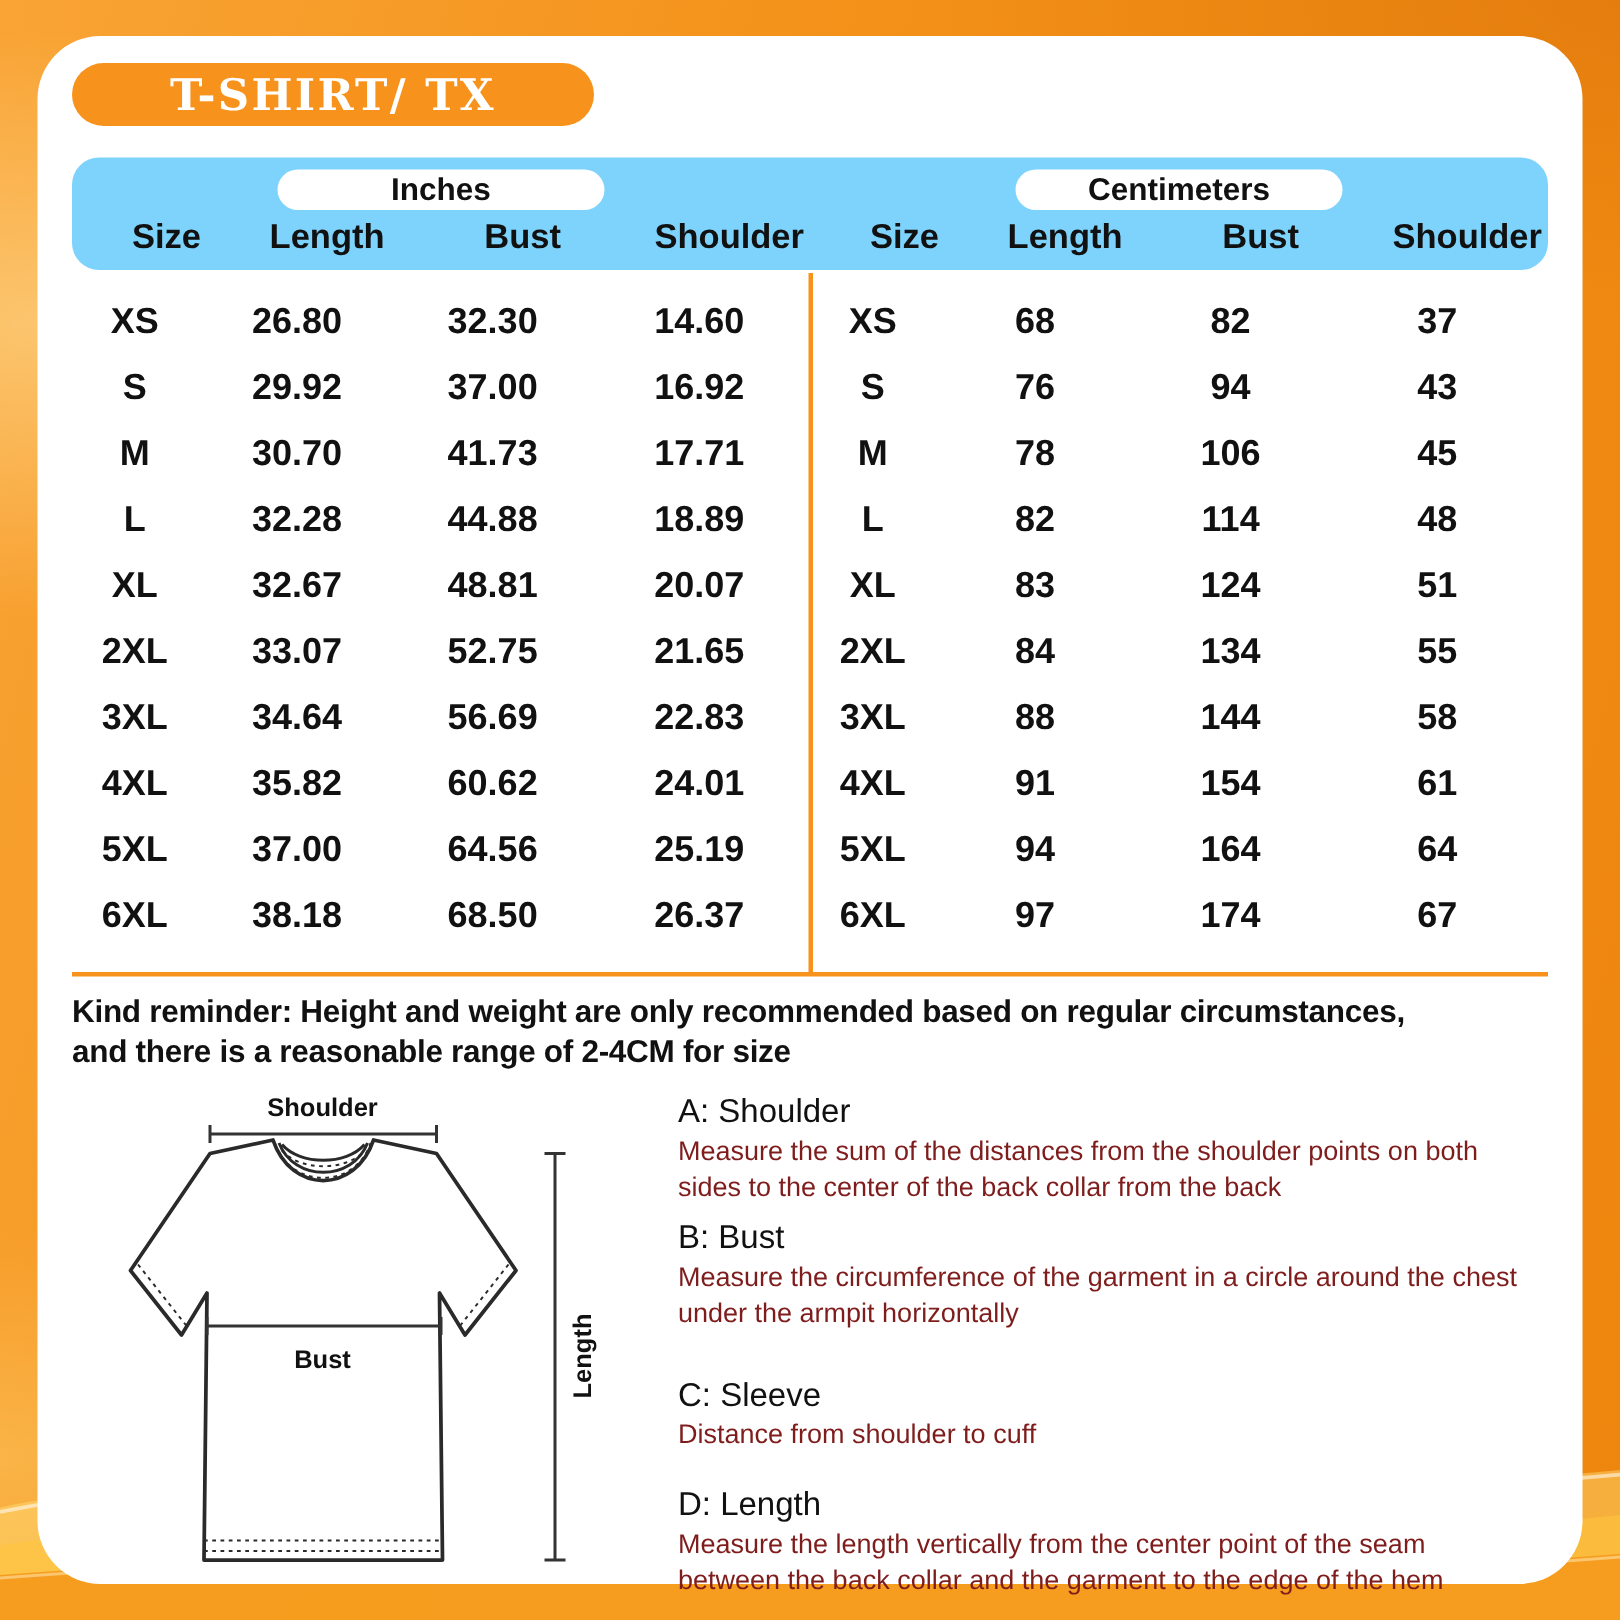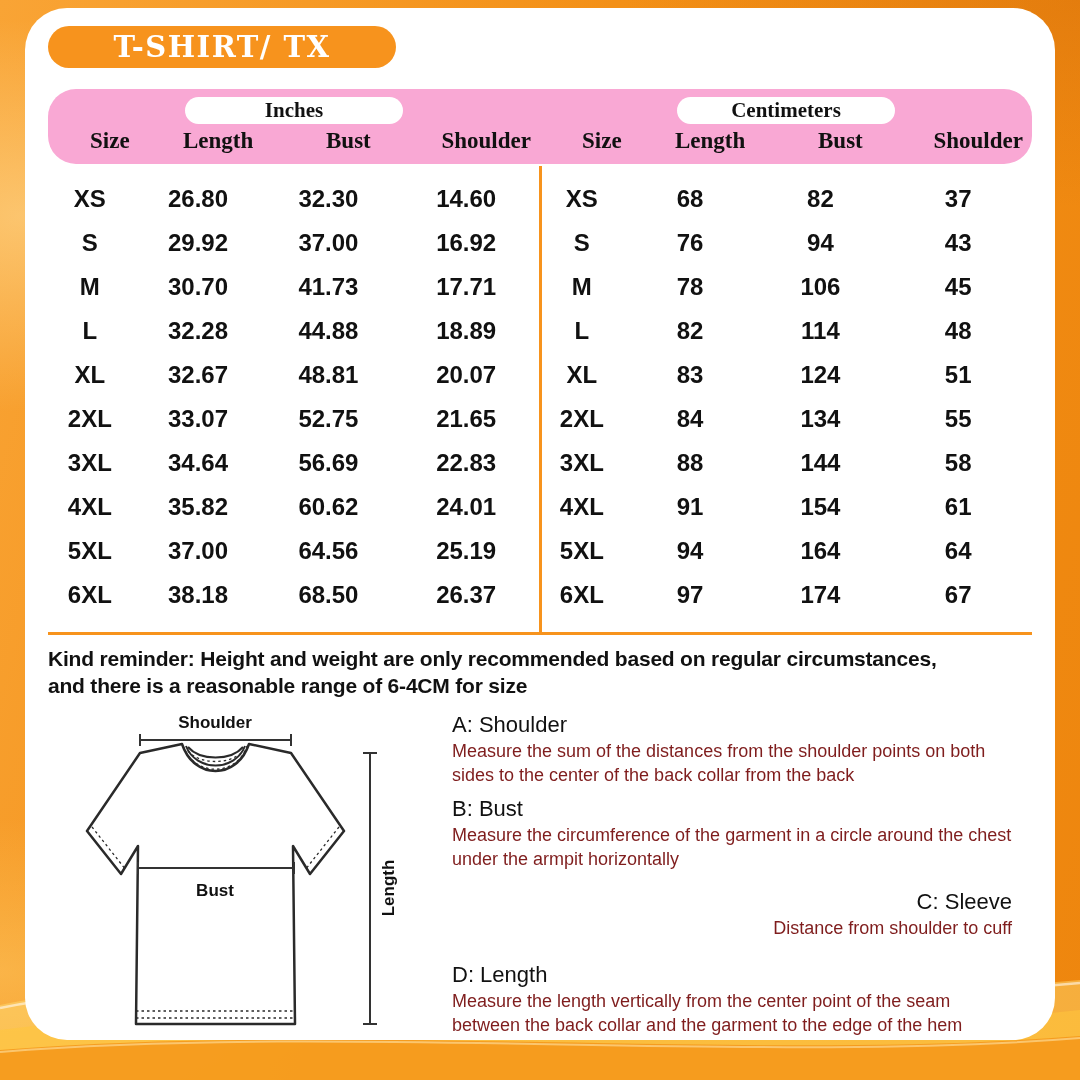--- a/index.html
+++ b/index.html
@@ -9,52 +9,52 @@
     background:linear-gradient(105deg,#f9a435 0%,#f39017 45%,#ee860e 100%);
   }
   .bg-glow{position:absolute;inset:0;z-index:0;pointer-events:none;
     background:
       radial-gradient(ellipse 430px 280px at 2% 20%, rgba(255,226,160,.55), rgba(255,226,160,0) 70%),
       radial-gradient(ellipse 700px 320px at 100% 0%, rgba(200,95,5,.30), rgba(200,95,5,0) 65%),
       radial-gradient(ellipse 500px 220px at 0% 90%, rgba(255,210,110,.45), rgba(255,210,110,0) 70%);
   }
   .waves{position:absolute;left:0;bottom:0;width:1080px;height:150px;z-index:0;}
   .card{
-    position:absolute;left:25px;top:8px;width:1030px;height:1032px;z-index:1;
+    position:absolute;left:25px;top:24px;width:1030px;height:1032px;z-index:1;
     background:#fff;border-radius:42px;
   }
   .badge{
     position:absolute;left:23px;top:18px;width:348px;height:42px;
     background:#F7931D;border-radius:24px;
     display:flex;align-items:center;justify-content:center;
     color:#fff;font-family:"DejaVu Serif",serif;font-weight:bold;
     font-size:29px;letter-spacing:1.5px;
   }
   .content{position:absolute;left:23px;top:81px;width:984px;}
-  .band{height:75px;background:#f9a8d4;border-radius:28px;display:flex;font-family:Liberation Serif, serif;}
+  .band{height:75px;background:#7dd3fc;border-radius:18px;display:flex;}
   .band-half{width:50%;display:flex;flex-direction:column;align-items:center;padding-top:8px;box-sizing:border-box;}
   .unit-pill{
     width:218px;height:27px;background:#fff;border-radius:15px;
     display:flex;align-items:center;justify-content:center;
     font-weight:700;font-size:21px;
   }
   .col-heads{width:100%;display:grid;grid-template-columns:17% 27% 26% 30%;margin-top:4px;}
   .col-heads div{text-align:center;font-weight:700;font-size:23px;padding-left:40px;}
   .tbody{display:flex;position:relative;padding:13px 0 15px 0;}
   .vdivider{position:absolute;left:calc(50% - 1.5px);top:2px;bottom:0;width:3px;background:#F7931D;}
   .half-body{width:50%;display:grid;grid-template-columns:17% 27% 26% 30%;}
   .cell{height:44px;line-height:44px;text-align:center;font-weight:700;font-size:24px;}
   .hrule{height:3px;background:#F7931D;width:100%;}
   .reminder{margin-top:10px;text-align:left;font-weight:700;font-size:21px;line-height:1.3;letter-spacing:-.2px;}
   .bottom{display:flex;margin-top:8px;}
   .tee-wrap{margin-left:26px;flex:0 0 350px;}
   .instructions{margin-left:28px;padding-top:4px;width:560px;}
   .instr-head{font-weight:400;font-size:22px;line-height:26px;}
   .instr-body{font-size:18px;line-height:24px;color:#7f1d1d;margin-top:1px;}
-  .sec-b{margin-top:9px;}.sec-c{margin-top:18px;text-align:right;}.sec-d{margin-top:22px;}
+  .sec-b{margin-top:9px;}.sec-c{margin-top:30px;}.sec-d{margin-top:22px;}
   .tee-line{stroke:#333;stroke-width:2;fill:none;}
   .tee-outline{stroke:#2a2a2a;stroke-width:2.5;fill:#fff;stroke-linejoin:round;}
   .tee-detail{stroke:#2a2a2a;stroke-width:2;fill:none;}
   .tee-dash{stroke:#2a2a2a;stroke-width:1.3;fill:none;stroke-dasharray:2.5,3;}
   .tee-label{font-family:"Liberation Sans",sans-serif;font-weight:700;font-size:17px;fill:#111;}
 </style>
 </head>
 <body>
 
 <div class="bg-glow"></div>
@@ -184,21 +184,21 @@
           <div class="cell">174</div>
           <div class="cell">67</div>
       </div>
       <div class="vdivider"></div>
     </div>
 
     <div class="hrule"></div>
 
     <div class="reminder">
       <div>Kind reminder: Height and weight are only recommended based on regular circumstances,</div>
-      <div>and there is a reasonable range of 6-4CM for size</div>
+      <div>and there is a reasonable range of 2-4CM for size</div>
     </div>
 
     <div class="bottom">
       <div class="tee-wrap">
         <svg viewBox="0 0 350 325" width="350" height="325">
 
           <text class="tee-label" x="141" y="20" text-anchor="middle">Shoulder</text>
           <path class="tee-line" d="M66,32 L217,32 M66,26 L66,38 M217,26 L217,38"></path>
 
           <path class="tee-outline" d="M66,45 L108,36 C120,72 163,72 175,36 L217,45 L270,123 L236,166 L219,138 L221,316 L62,316 L64,138 L47,166 L13,123 Z"></path>

